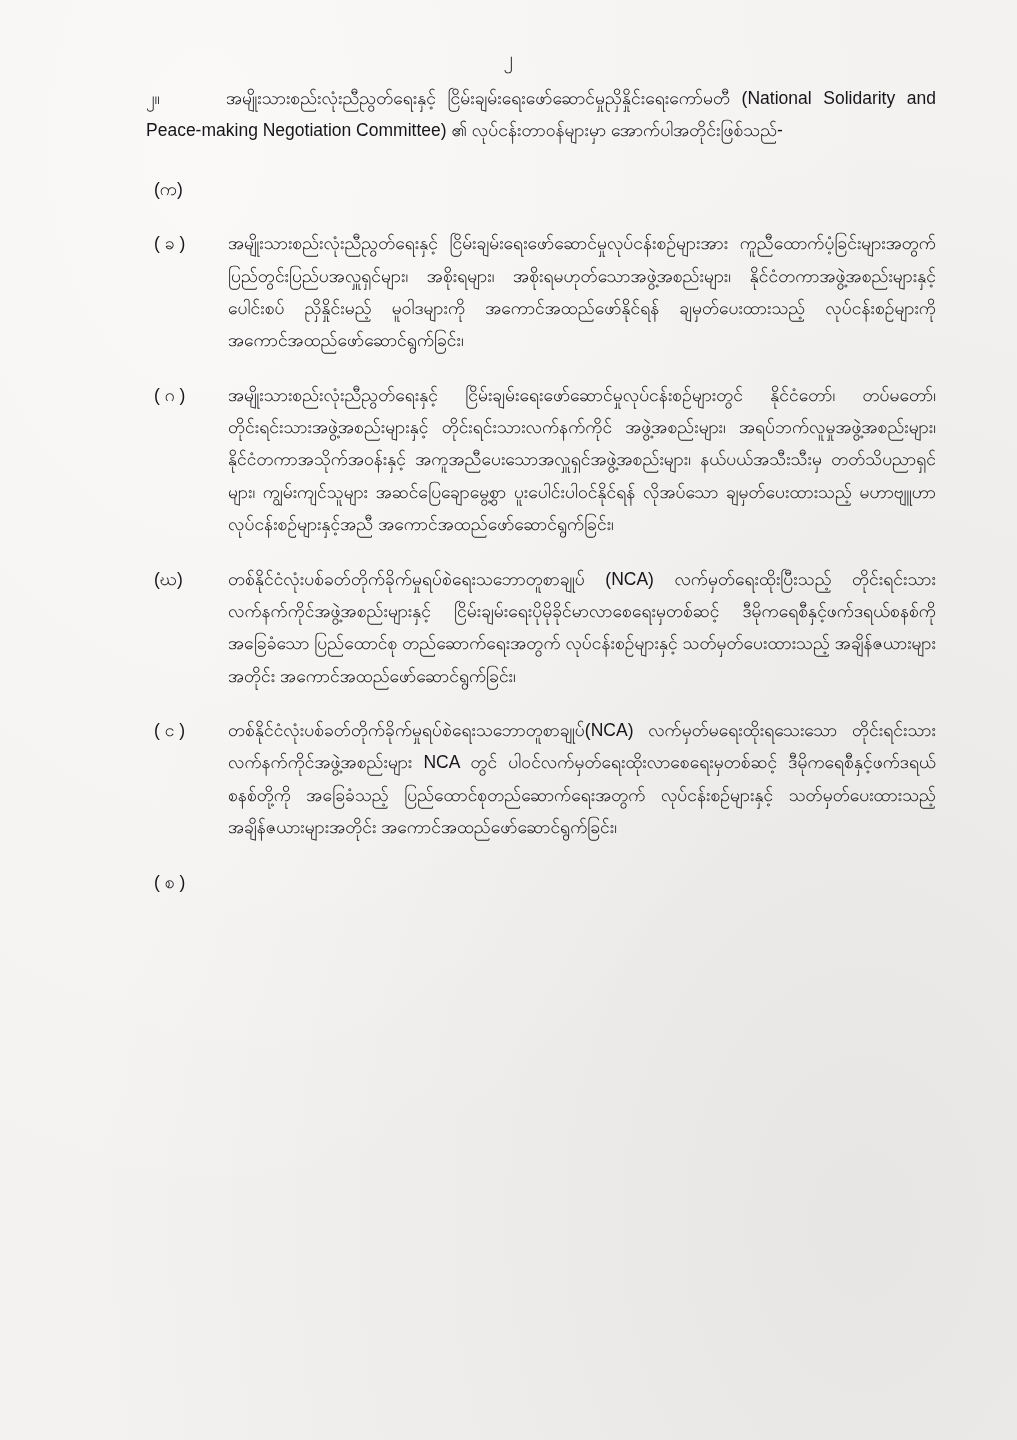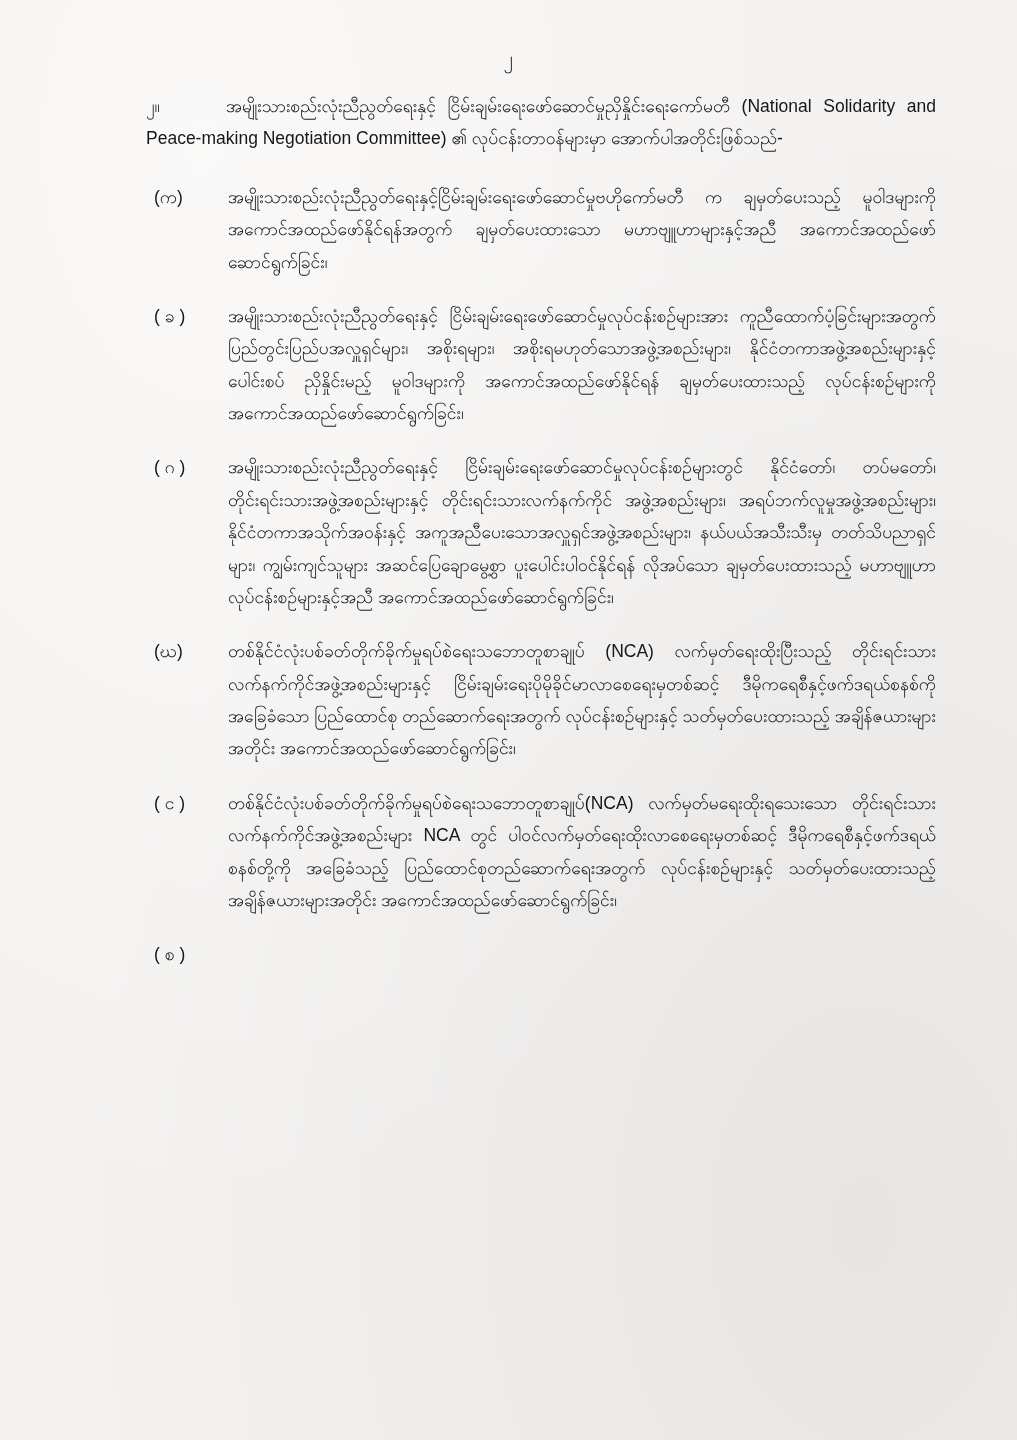--- a/index.html
+++ b/index.html
@@ -45,21 +45,20 @@
   .para {
     margin-bottom: 19px;
     line-height: 1.85;
     font-size: 17.5px;
     text-align: justify;
     text-justify: inter-word;
   }
   .para-lead {
     text-indent: 0;
     margin-bottom: 26px;
-    margin-top: 8px;
   }
   .para-lead .num {
     display: inline-block;
     width: 42px;
   }
   .para-lead .lead-indent {
     display: inline-block;
     width: 38px;
   }
   .item {
@@ -90,21 +89,20 @@
   <div class="page-number">၂</div>
 
   <div class="content">
 
     <div class="para para-lead">
       <span class="num">၂။</span><span class="lead-indent"></span><span>အမျိုးသားစည်းလုံးညီညွတ်ရေးနှင့် ငြိမ်းချမ်းရေးဖော်ဆောင်မှုညှိနှိုင်းရေးကော်မတီ (National Solidarity and Peace-making Negotiation Committee) ၏ လုပ်ငန်းတာဝန်များမှာ အောက်ပါအတိုင်းဖြစ်သည်-</span>
     </div>
 
     <div class="item">
       <div class="marker">(က)</div>
-      <div class="body">အမျိုးသားစည်းလုံးညီညွတ်ရေးနှင့်ငြိမ်းချမ်းရေးဖော်ဆောင်မှုဗဟိုကော်မတီ က ချမှတ်ပေးသည့် မူဝါဒများကို အကောင်အထည်ဖော်နိုင်ရန်အတွက် ချမှတ်ပေးထားသော မဟာဗျူဟာများနှင့်အညီ အကောင်အထည်ဖော်ဆောင်ရွက်ခြင်း၊</div>
     </div>
 
     <div class="item">
       <div class="marker">( ခ )</div>
       <div class="body">အမျိုးသားစည်းလုံးညီညွတ်ရေးနှင့် ငြိမ်းချမ်းရေးဖော်ဆောင်မှုလုပ်ငန်းစဉ်များအား ကူညီထောက်ပံ့ခြင်းများအတွက် ပြည်တွင်းပြည်ပအလှူရှင်များ၊ အစိုးရများ၊ အစိုးရမဟုတ်သောအဖွဲ့အစည်းများ၊ နိုင်ငံတကာအဖွဲ့အစည်းများနှင့် ပေါင်းစပ် ညှိနှိုင်းမည့် မူဝါဒများကို အကောင်အထည်ဖော်နိုင်ရန် ချမှတ်ပေးထားသည့် လုပ်ငန်းစဉ်များကို အကောင်အထည်ဖော်ဆောင်ရွက်ခြင်း၊</div>
     </div>
 
     <div class="item">
       <div class="marker">( ဂ )</div>
       <div class="body">အမျိုးသားစည်းလုံးညီညွတ်ရေးနှင့် ငြိမ်းချမ်းရေးဖော်ဆောင်မှုလုပ်ငန်းစဉ်များတွင် နိုင်ငံတော်၊ တပ်မတော်၊ တိုင်းရင်းသားအဖွဲ့အစည်းများနှင့် တိုင်းရင်းသားလက်နက်ကိုင် အဖွဲ့အစည်းများ၊ အရပ်ဘက်လူမှုအဖွဲ့အစည်းများ၊ နိုင်ငံတကာအသိုက်အဝန်းနှင့် အကူအညီပေးသောအလှူရှင်အဖွဲ့အစည်းများ၊ နယ်ပယ်အသီးသီးမှ တတ်သိပညာရှင်များ၊ ကျွမ်းကျင်သူများ အဆင်ပြေချောမွေ့စွာ ပူးပေါင်းပါဝင်နိုင်ရန် လိုအပ်သော ချမှတ်ပေးထားသည့် မဟာဗျူဟာလုပ်ငန်းစဉ်များနှင့်အညီ အကောင်အထည်ဖော်ဆောင်ရွက်ခြင်း၊</div>

